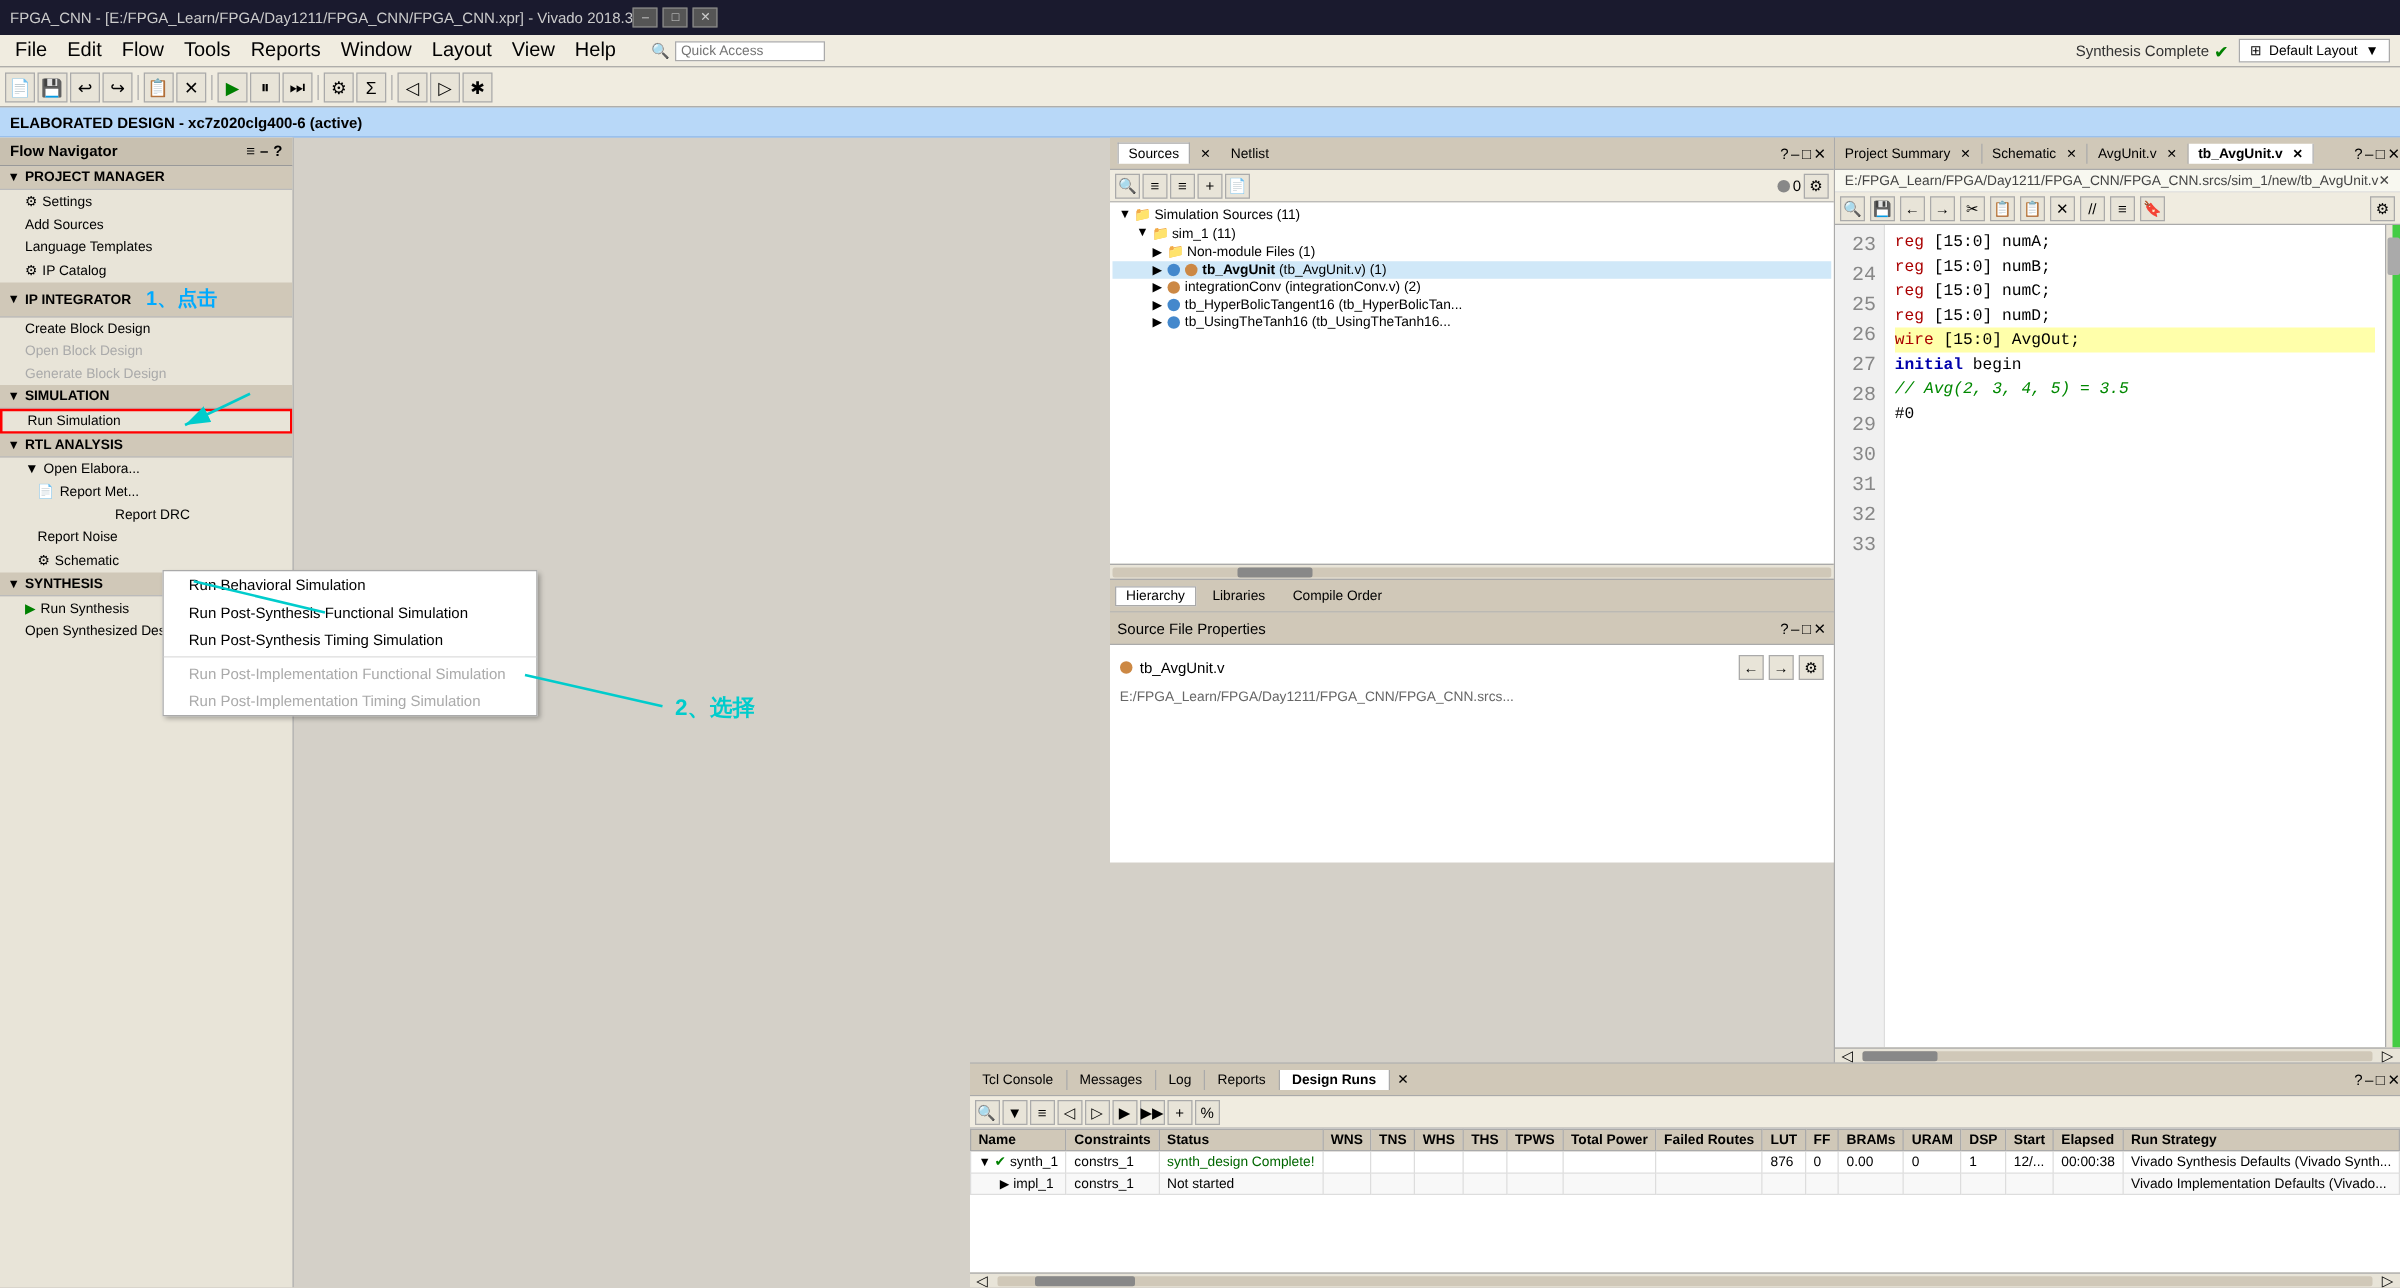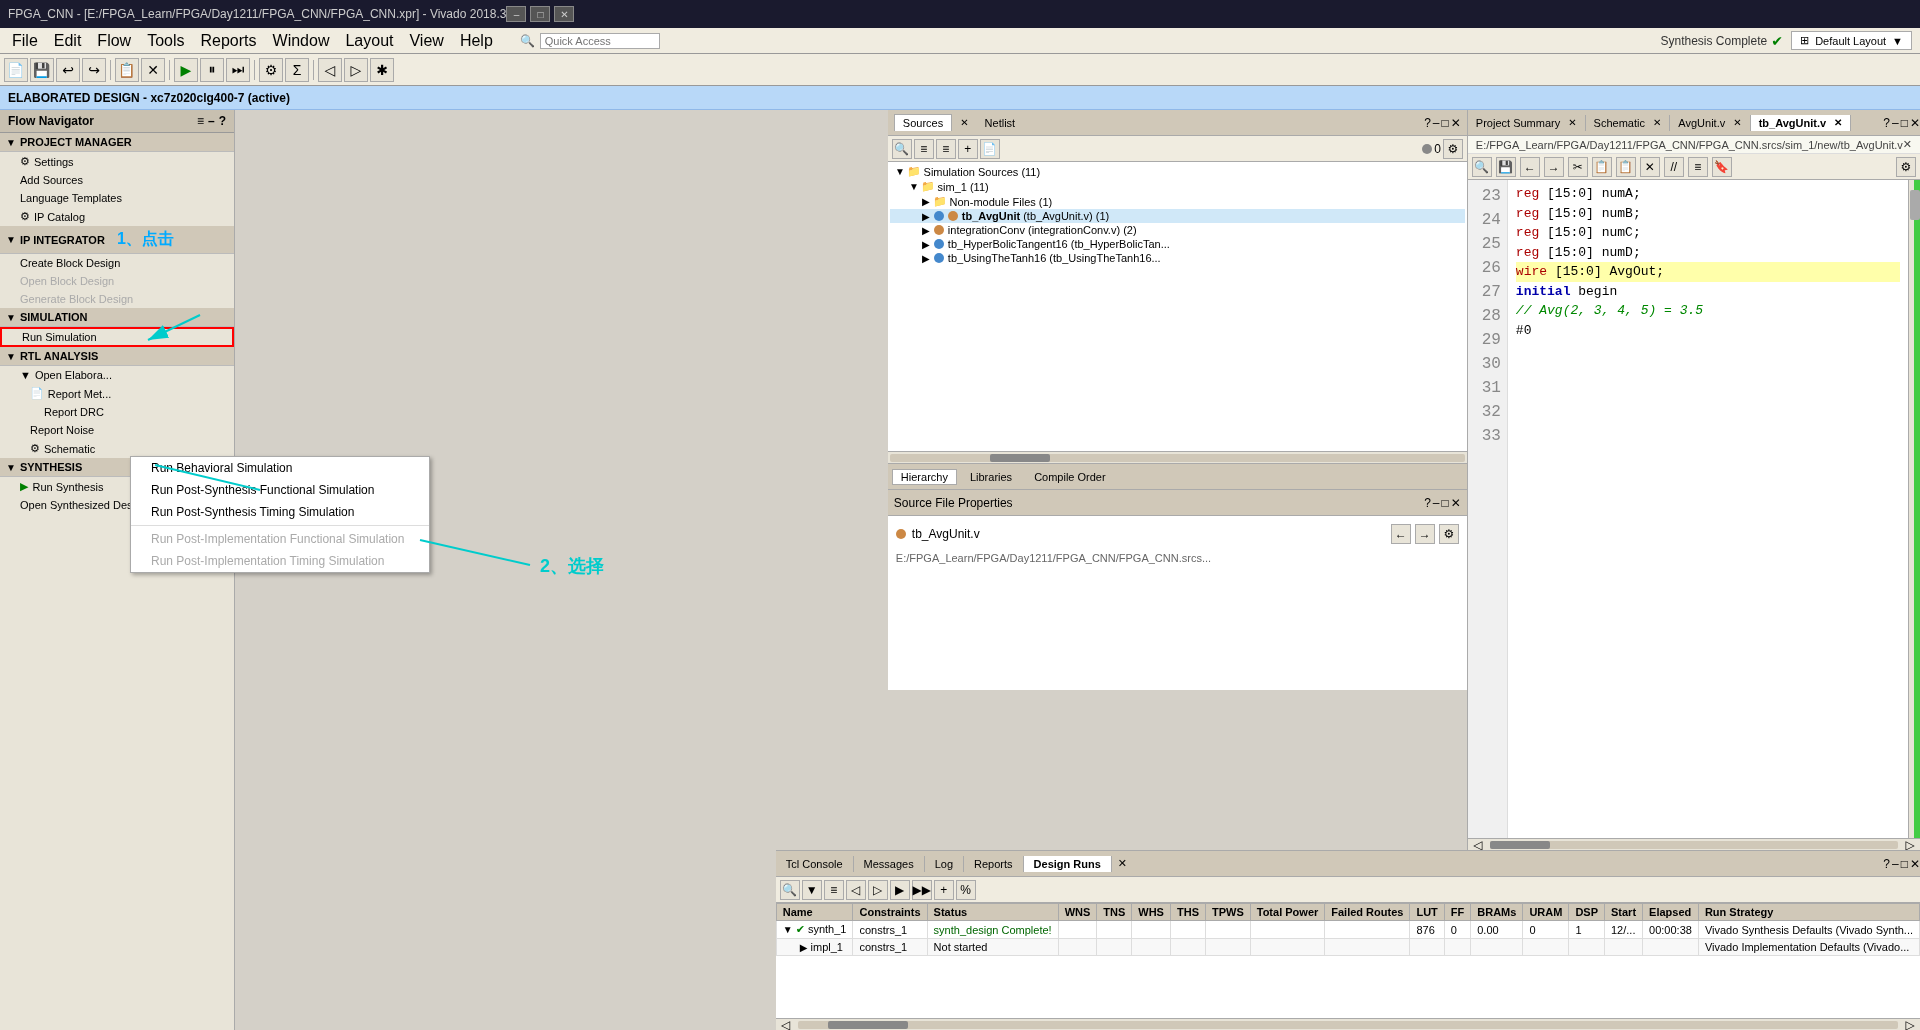--- a/index.html
+++ b/index.html
@@ -174,21 +174,21 @@
   <div class="tb-sep"></div>
   <div class="tb-btn">⚙</div>
   <div class="tb-btn">Σ</div>
   <div class="tb-sep"></div>
   <div class="tb-btn">◁</div>
   <div class="tb-btn">▷</div>
   <div class="tb-btn">✱</div>
 </div>
 
 <div id="elab-header">
-  <span>ELABORATED DESIGN  -  xc7z020clg400-7  (active)</span>
+  <span>ELABORATED DESIGN  -  xc7z020clg400-6  (active)</span>
 </div>
 
 <div id="main" style="position:relative;">
 
   <div id="flow-nav">
     <div id="flow-nav-header">
       <span>Flow Navigator</span>
       <div class="nav-controls">
         <span>≡</span>
         <span>–</span>
@@ -251,21 +251,21 @@
           <span>RTL ANALYSIS</span>
         </div>
         <div class="nav-item">
           <span>▼</span>
           <span>Open Elabora...</span>
         </div>
         <div class="nav-item" style="padding-left:30px;">
           <span>📄</span>
           <span>Report Met...</span>
         </div>
-        <div class="nav-item" style="padding-left:44px;">
+        <div class="nav-item" style="padding-left:44px;margin-left:48px;">
           <span>Report DRC</span>
         </div>
         <div class="nav-item" style="padding-left:30px;">
           <span>Report Noise</span>
         </div>
         <div class="nav-item" style="padding-left:30px;">
           <span>⚙</span>
           <span>Schematic</span>
         </div>
       </div>

